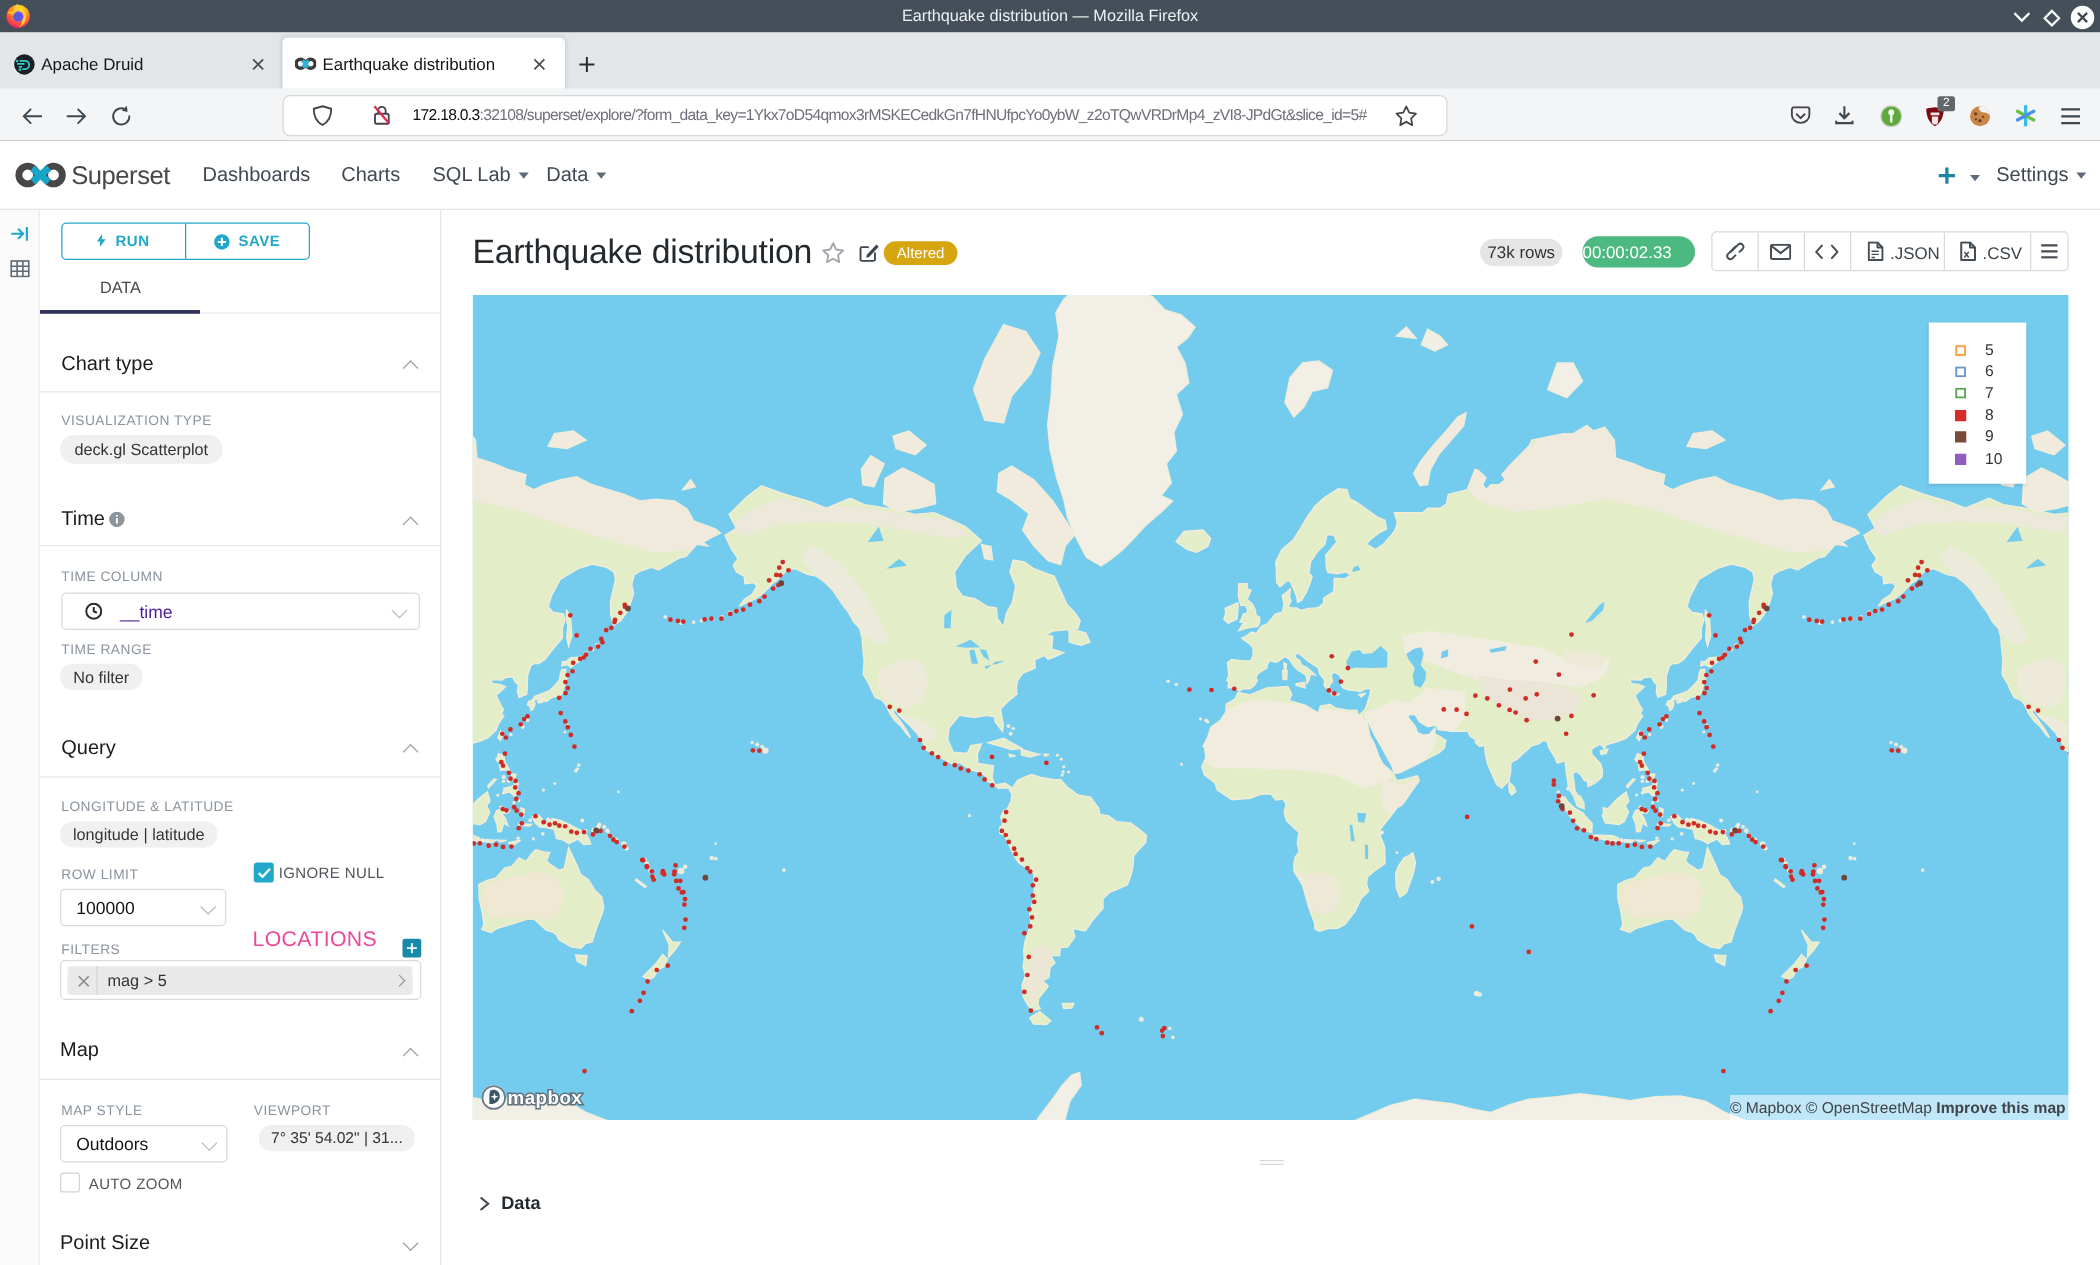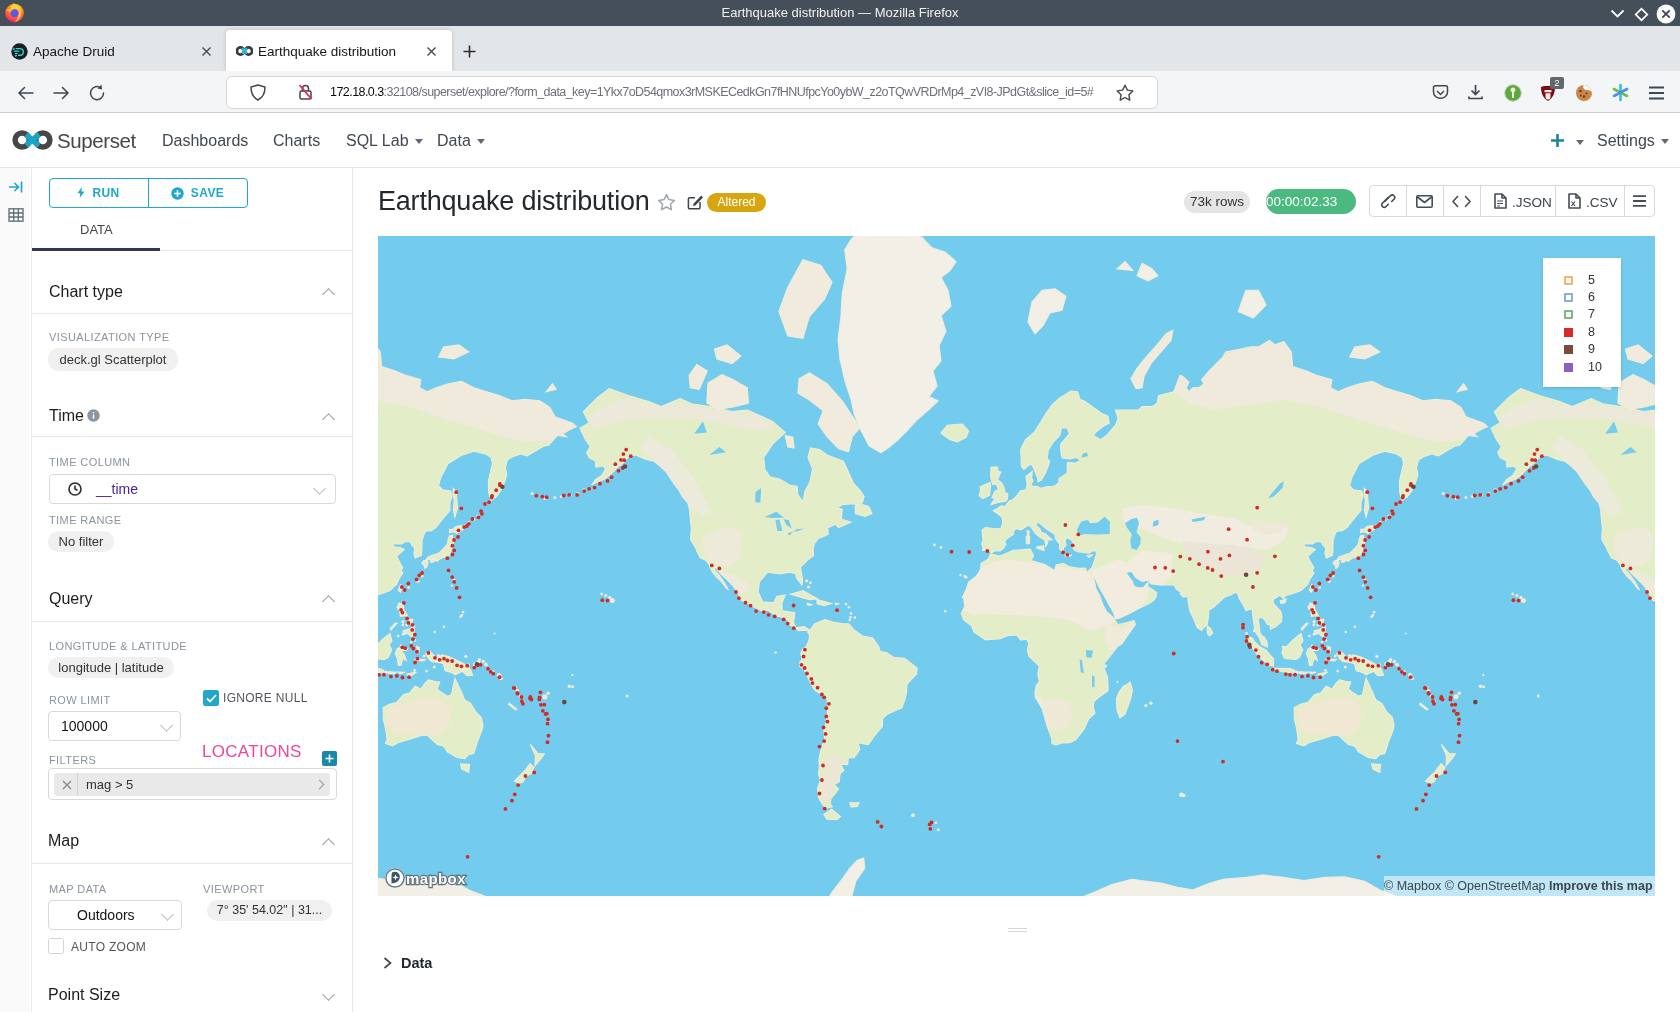--- a/index.html
+++ b/index.html
@@ -240,22 +240,22 @@
 <div class="abs" style="left:54px;top:773px;width:276px;height:23px;background:#e9e9e9;border-radius:3px"></div>
 <svg class="abs" style="left:62px;top:780px" width="10" height="10" viewBox="0 0 10 10">
     <path d="M1 1 L9 9 M9 1 L1 9" stroke="#8b8b8b" stroke-width="1.4"></path>
   </svg>
 <div class="abs" style="left:77px;top:773px;width:1px;height:23px;background:#d5d5d5"></div>
 <div class="abs" style="left:86px;top:777px;font-size:13px;color:#333">mag &gt; 5</div>
 <span class="abs chev" style="left:316px;top:781px;width:7px;height:7px;transform:rotate(-45deg);border-color:#9a9a9a"></span>
 <div class="abs hdr" style="left:48px;top:832px">Map</div>
 <span class="abs chev chevup" style="left:324px;top:840px"></span>
 <div class="abs divider" style="left:32px;top:863px;width:321px"></div>
-<div class="abs lbl" style="left:49px;top:883px">MAP DATA</div>
-<div class="abs sel" style="left:48px;top:900px;width:134px;height:30px;line-height:28px;padding-left:28px">Outdoors</div>
+<div class="abs lbl" style="left:49px;top:883px">MAP STYLE</div>
+<div class="abs sel" style="left:48px;top:900px;width:134px;height:30px;line-height:28px;padding-left:12px">Outdoors</div>
 <span class="abs chev chevdn" style="left:163px;top:910px;border-color:#b9b9b9"></span>
 <div class="abs lbl" style="left:203px;top:883px">VIEWPORT</div>
 <div class="abs pill" style="left:207px;top:900px;width:125px;height:21px;line-height:21px;font-size:12.5px">7° 35' 54.02" | 31...</div>
 <div class="abs" style="left:48px;top:938px;width:16px;height:16px;border:1.5px solid #d4d4d4;border-radius:2.5px;background:#fff"></div>
 <div class="abs" style="left:71px;top:940px;font-size:12px;color:#51565c;letter-spacing:.3px">AUTO ZOOM</div>
 <div class="abs hdr" style="left:48px;top:986px">Point Size</div>
 <span class="abs chev chevdn" style="left:324px;top:990px"></span>
 
 <div class="abs" style="left:378px;top:186px;font-size:27px;color:#24292e;letter-spacing:-.2px">Earthquake distribution</div>
 <svg class="abs" style="left:657px;top:193px" width="19" height="18" viewBox="0 0 19 18">

